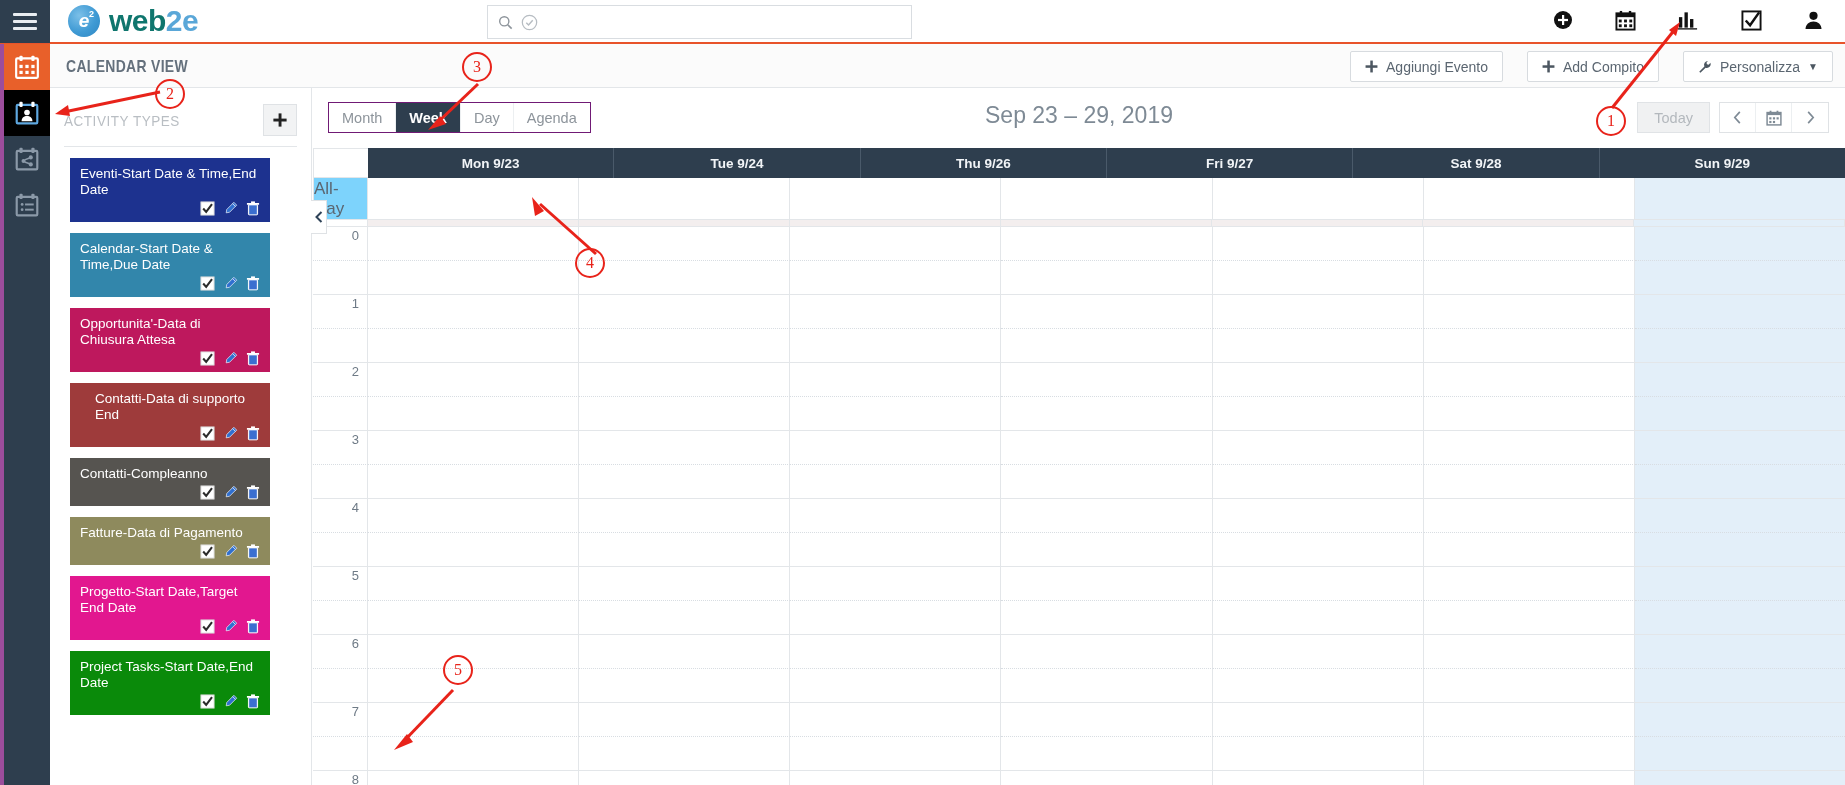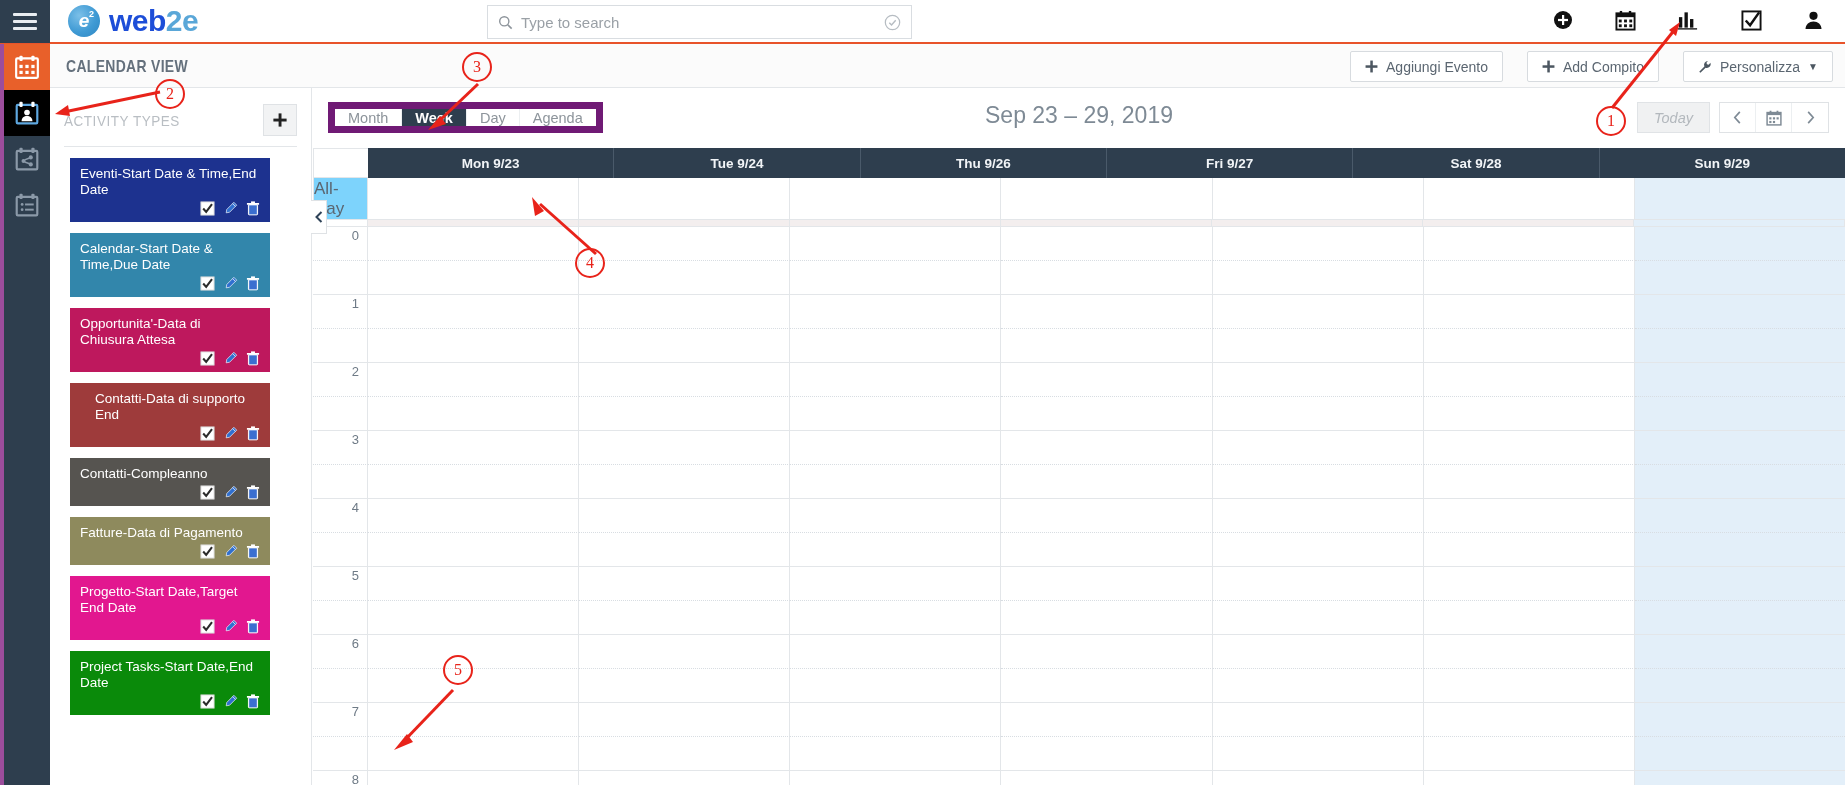--- a/index.html
+++ b/index.html
@@ -31,21 +31,21 @@
   }
   .brand-mark {
     width: 32px; height: 32px; border-radius: 50%;
     background: radial-gradient(circle at 35% 33%, #7cc0e8 0%, #3f9ad4 55%, #2d86c2 100%);
     position: relative; color: #fff; font-weight: bold; font-size: 19px;
     display: flex; align-items: center; justify-content: center;
     font-style: italic;
   }
   .brand-mark sup { font-size: 9px; position: absolute; top: 4px; right: 6px; font-style: normal; }
   .brand-text { font-size: 30px; font-weight: bold; letter-spacing: -0.5px; line-height: 1; }
-  .brand-text .k { color: #1d4ed8; }
+  .brand-text .k { color: #0f766e; }
   .brand-text .b { color: #5aa7d8; }
 
   .search-wrap {
     position: absolute; left: 487px; top: 5px; width: 425px; height: 34px;
     border: 1px solid #d9dde1; background: #fff;
     display: flex; align-items: center; padding: 0 10px; gap: 8px;
   }
   .search-wrap input {
     flex: 1; border: none; outline: none; font-size: 15px; color: #6d7378;
     font-family: "Liberation Sans", sans-serif; background: transparent;
@@ -136,33 +136,33 @@
   }
   .collapse-handle {
     position: absolute; left: -2px; top: 112px; width: 16px; height: 34px;
     background: #fff; border: 1px solid #dfe2e5; border-left: none;
     display: flex; align-items: center; justify-content: center;
     color: #3a4a5a; font-size: 13px; cursor: pointer; z-index: 4;
   }
   .cal-toolbar { position: relative; height: 60px; }
   .viewtabs {
     position: absolute; left: 15px; top: 14px; display: flex;
-    border: 7px solid #701a75; height: 31px; background: #fff;
+    border: 1px solid #701a75; height: 31px; background: #fff;
   }
   .vtab {
     padding: 0 13px; display: flex; align-items: center; font-size: 14.5px;
     color: #8d949b; cursor: pointer; border-right: 1px solid #eceff1;
   }
   .vtab:last-child { border-right: none; }
   .vtab.on { background: #2e3e4e; color: #ffffff; font-weight: bold; }
   .cal-title {
     position: absolute; left: 0; right: 0; top: 14px; text-align: center;
     font-size: 23px; color: #7e8a95;
   }
-  .navgrp { position: absolute; right: 16px; top: 14px; display: flex; gap: 9px; font-style: italic; }
+  .navgrp { position: absolute; right: 16px; top: 14px; display: flex; gap: 9px; }
   .today-btn {
     height: 31px; padding: 0 16px; background: #f0f1f2; border: 1px solid #e0e3e6;
     display: flex; align-items: center; font-size: 14.5px; color: #b3b8bd; cursor: pointer;
   }
   .arrows { display: flex; border: 1px solid #dfe2e5; height: 31px; background: #fff; }
   .arrows div {
     width: 36px; display: flex; align-items: center; justify-content: center;
     color: #7e8a95; font-size: 16px; cursor: pointer; border-right: 1px solid #eceff1;
   }
   .arrows div:last-child { border-right: none; }
@@ -239,21 +239,20 @@
       <sup>2</sup>
     </div>
     <div class="brand-text"><span class="k">web</span><span class="b">2e</span></div>
   </div>
 
   <div class="search-wrap">
     <svg class="icon-svg" width="15" height="15" viewBox="0 0 16 16">
       <circle cx="6.7" cy="6.7" r="4.9" fill="none" stroke="#8d949b" stroke-width="1.5"></circle>
       <line x1="10.4" y1="10.4" x2="14.6" y2="14.6" stroke="#8d949b" stroke-width="1.7"></line>
     </svg>
-    <input placeholder="Type to search" style="">
     <svg class="icon-svg" width="17" height="17" viewBox="0 0 18 18">
       <circle cx="9" cy="9" r="7.6" fill="none" stroke="#b6bcc2" stroke-width="1.3"></circle>
       <polyline points="5.6,9.2 8,11.6 12.4,6.6" fill="none" stroke="#b6bcc2" stroke-width="1.5"></polyline>
     </svg>
   </div>
 
   <div class="top-icons">
     <span class="ti">
       <svg width="20" height="20" viewBox="0 0 20 20">
           <circle cx="10" cy="10" r="9" fill="#111"></circle>

